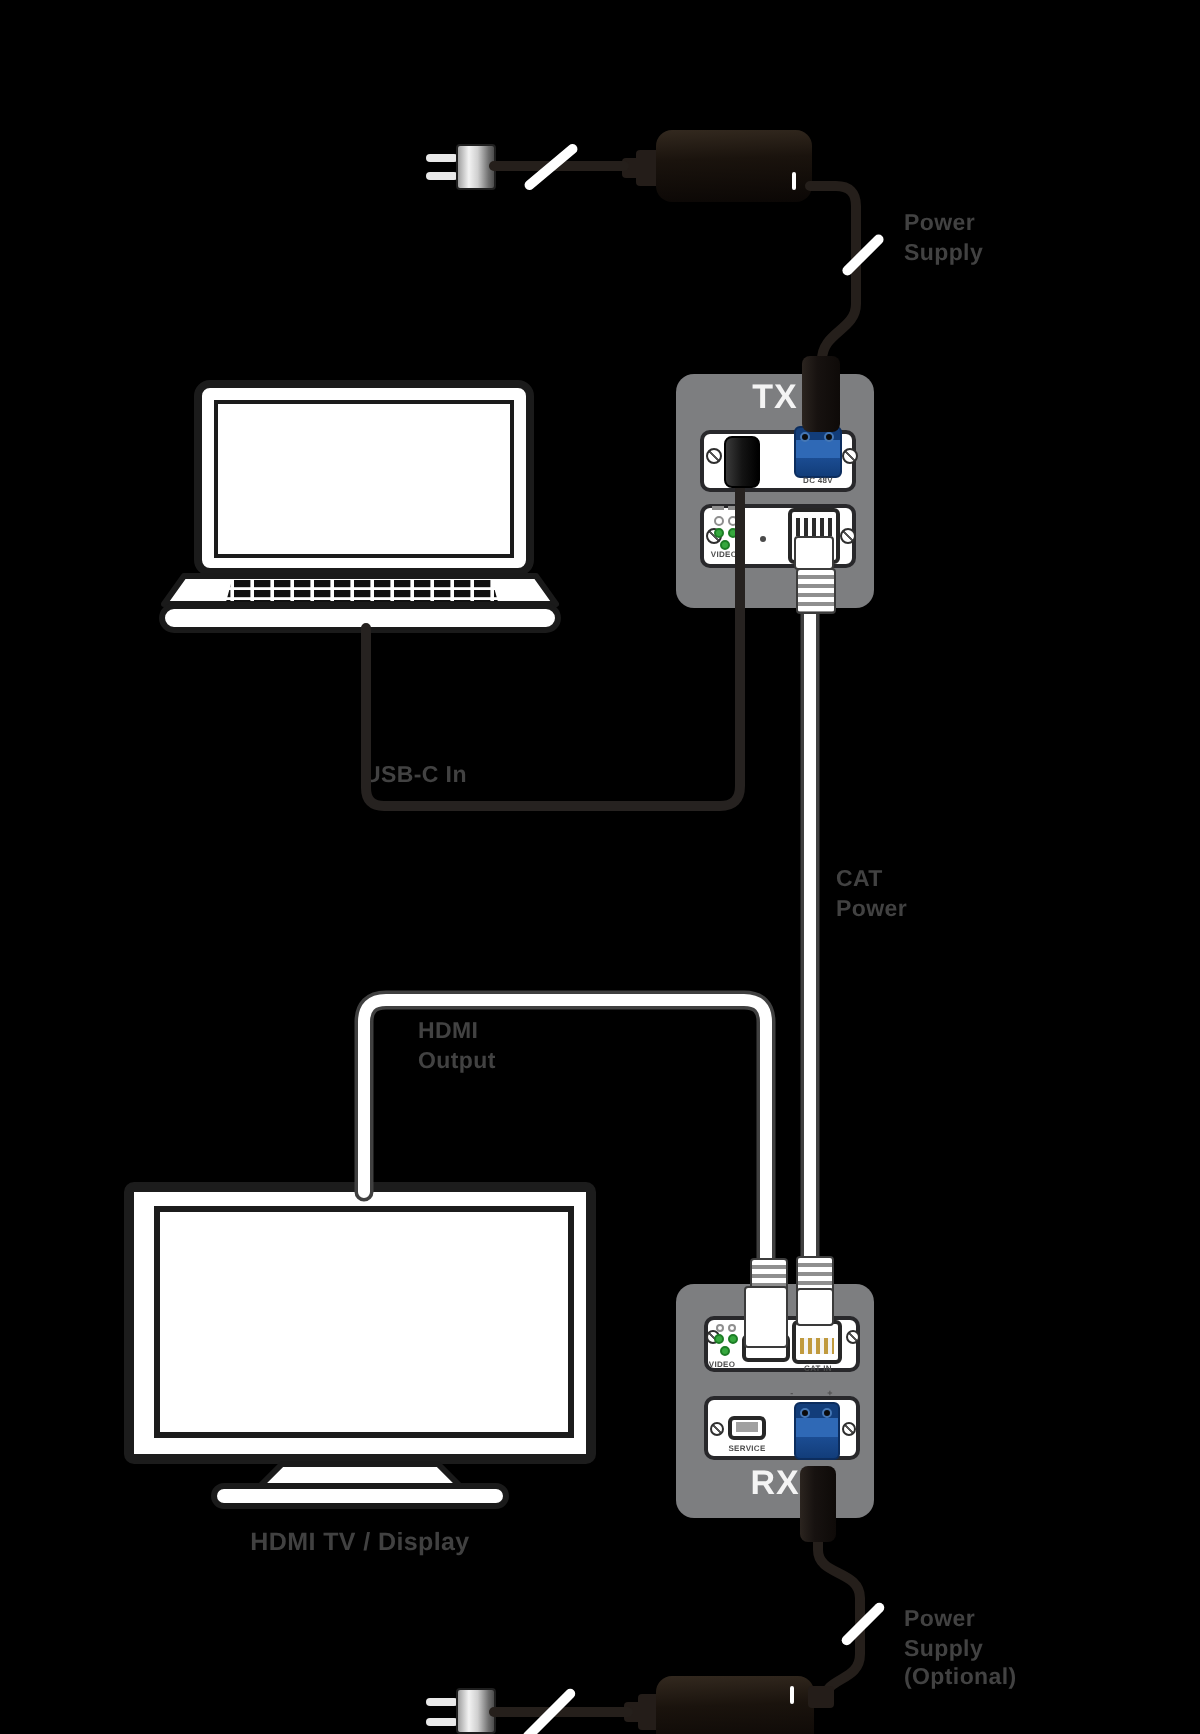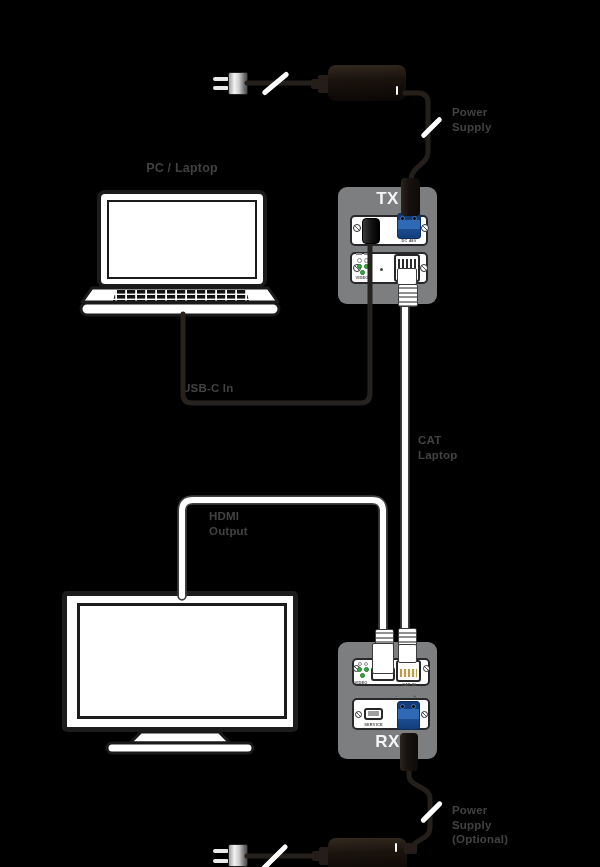--- a/index.html
+++ b/index.html
@@ -75,46 +75,46 @@
   <div class="ledo" style="left:357px;top:226px;width:5px;height:5px;"></div>
   <div class="ledo" style="left:364px;top:226px;width:5px;height:5px;"></div>
   <div class="ledg" style="left:357px;top:232px;width:5px;height:5px;"></div>
   <div class="ledg" style="left:364px;top:232px;width:5px;height:5px;"></div>
   <div class="ledg" style="left:360px;top:238px;width:5px;height:5px;"></div>
   <div class="tiny" style="left:350px;top:243px;width:48px;">VIDEO</div>
   <div class="abs" style="left:380px;top:236px;width:3px;height:3px;background:#4a4a4a;border-radius:50%;"></div>
   <div class="jack" style="left:394px;top:222px;width:26px;height:28px;"></div>
   <div class="abs" style="left:398px;top:227px;width:18px;height:9px;background:repeating-linear-gradient(90deg,#2b2b2b 0 2px,transparent 2px 4px);"></div>
 
-  <div class="title" style="left:97px;top:129px;width:170px;">PC / Laptop</div>
   <div class="abs" style="left:97px;top:158px;width:170px;height:98px;background:#fff;border:4px solid #1b1b1b;border-radius:8px;box-sizing:border-box;"></div>
   <div class="abs" style="left:107px;top:168px;width:150px;height:79px;background:#fff;border:2px solid #1b1b1b;box-sizing:border-box;"></div>
   <svg style="left:75px;top:252px;" width="210" height="36" viewBox="75 252 210 36">
     <defs>
       <pattern id="keys" patternUnits="userSpaceOnUse" x="117" y="258" width="10" height="5">
         <rect width="8.2" height="3.6" fill="#121212"></rect>
       </pattern>
     </defs>
     <polygon points="92,256 268,256 278,270 82,270" fill="#fff" stroke="#1a1a1a" stroke-width="3" stroke-linejoin="round"></polygon>
     <polygon points="116,258 246,258 249,269 113,269" fill="url(#keys)"></polygon>
     <rect x="81" y="271" width="198" height="12" rx="6" fill="#fff" stroke="#1a1a1a" stroke-width="3"></rect>
   </svg>
   <div class="label" style="left:182px;top:349px;">USB-C In</div>
 
   <div class="label" style="left:209px;top:477px;">HDMI
 Output</div>
   <div class="label" style="left:418px;top:401px;">CAT
-Laptop</div>
+Power</div>
 
   <div class="abs" style="left:62px;top:559px;width:236px;height:141px;background:#fff;border:5px solid #1c1c1c;border-radius:5px;box-sizing:border-box;"></div>
   <div class="abs" style="left:77px;top:571px;width:210px;height:116px;background:#fff;border:3px solid #1c1c1c;box-sizing:border-box;"></div>
   <svg style="left:95px;top:698px;" width="170" height="26" viewBox="95 698 170 26">
     <polygon points="141,700 219,700 230,711 130,711" fill="#fff" stroke="#1a1a1a" stroke-width="3" stroke-linejoin="round"></polygon>
     <rect x="107" y="711" width="146" height="10" rx="5" fill="#fff" stroke="#1a1a1a" stroke-width="3"></rect>
   </svg>
+  <div class="title" style="left:62px;top:732px;width:236px;">HDMI TV / Display</div>
 
   <div class="box" style="left:338px;top:610px;width:99px;height:117px;"></div>
   <div class="panel" style="left:352px;top:626px;width:78px;height:28px;"></div>
   <div class="screw" style="left:353px;top:633px;width:7px;height:7px;"></div>
   <div class="ledo" style="left:358px;top:630px;width:4px;height:4px;"></div>
   <div class="ledo" style="left:364px;top:630px;width:4px;height:4px;"></div>
   <div class="ledg" style="left:357px;top:635px;width:5px;height:5px;"></div>
   <div class="ledg" style="left:364px;top:635px;width:5px;height:5px;"></div>
   <div class="ledg" style="left:360px;top:641px;width:5px;height:5px;"></div>
   <div class="tiny" style="left:349px;top:648px;width:48px;">VIDEO</div>

